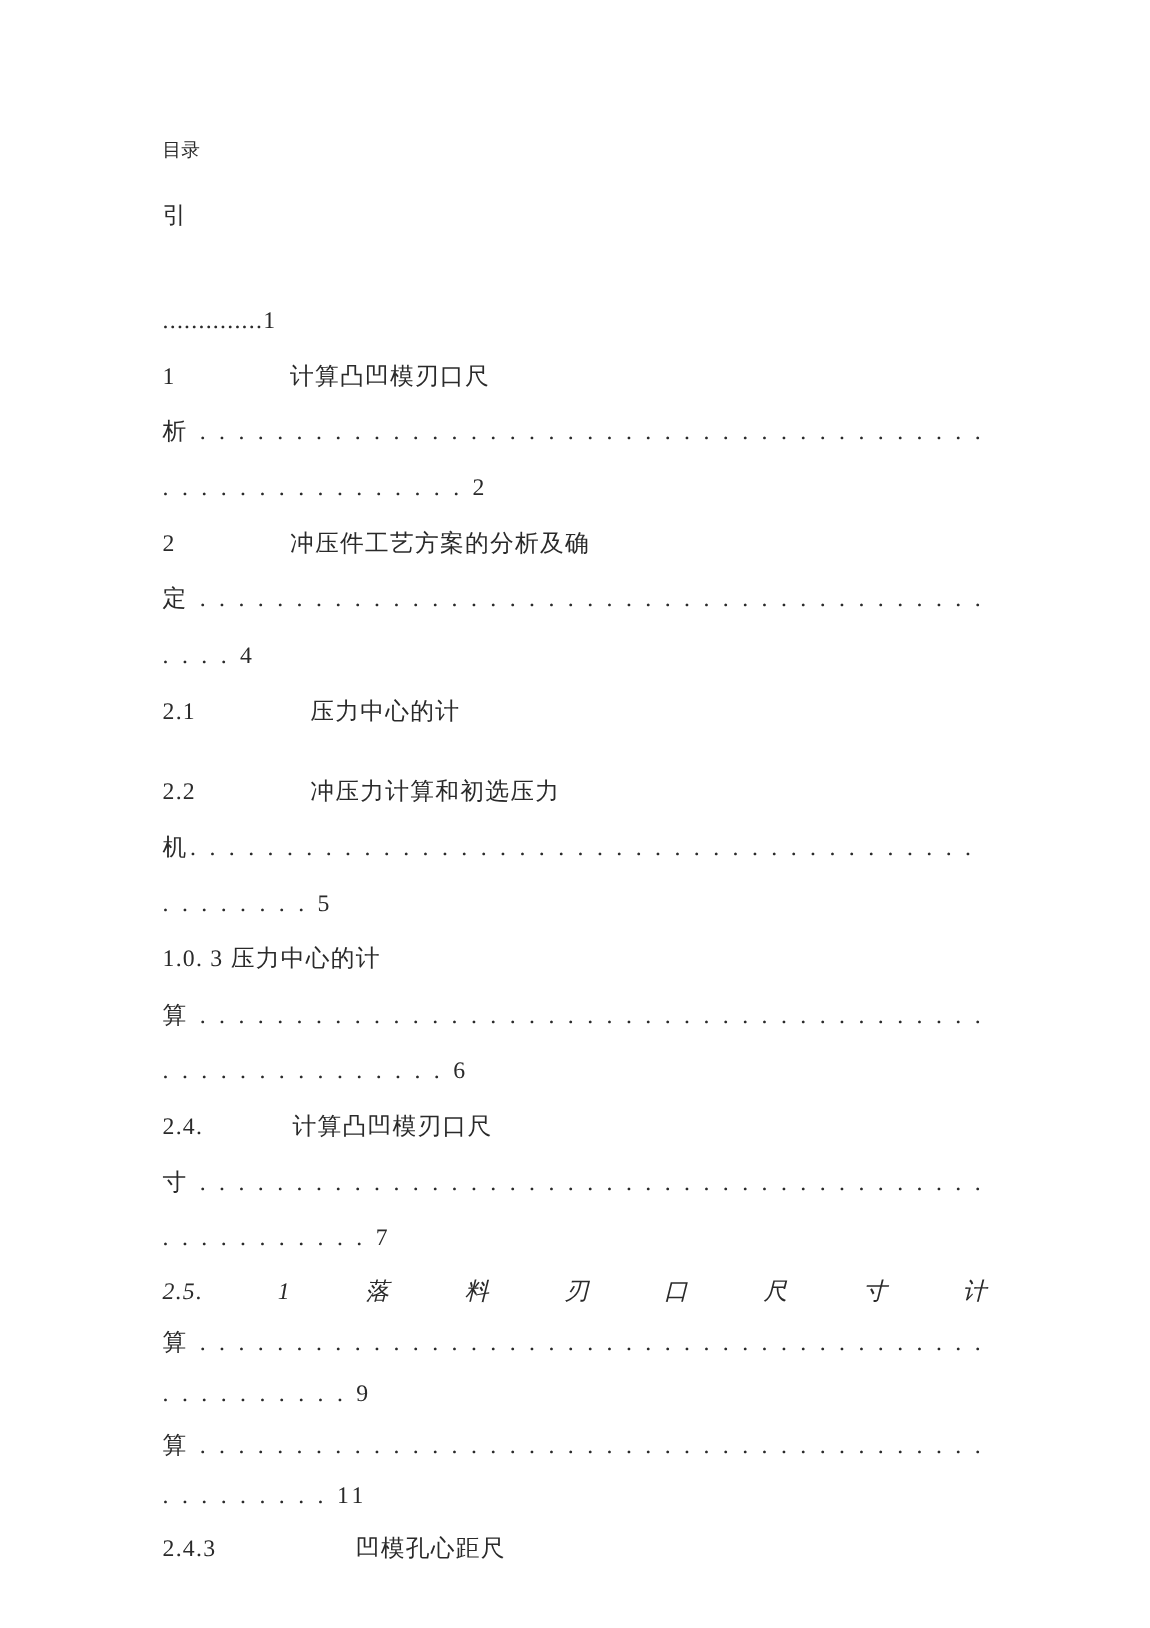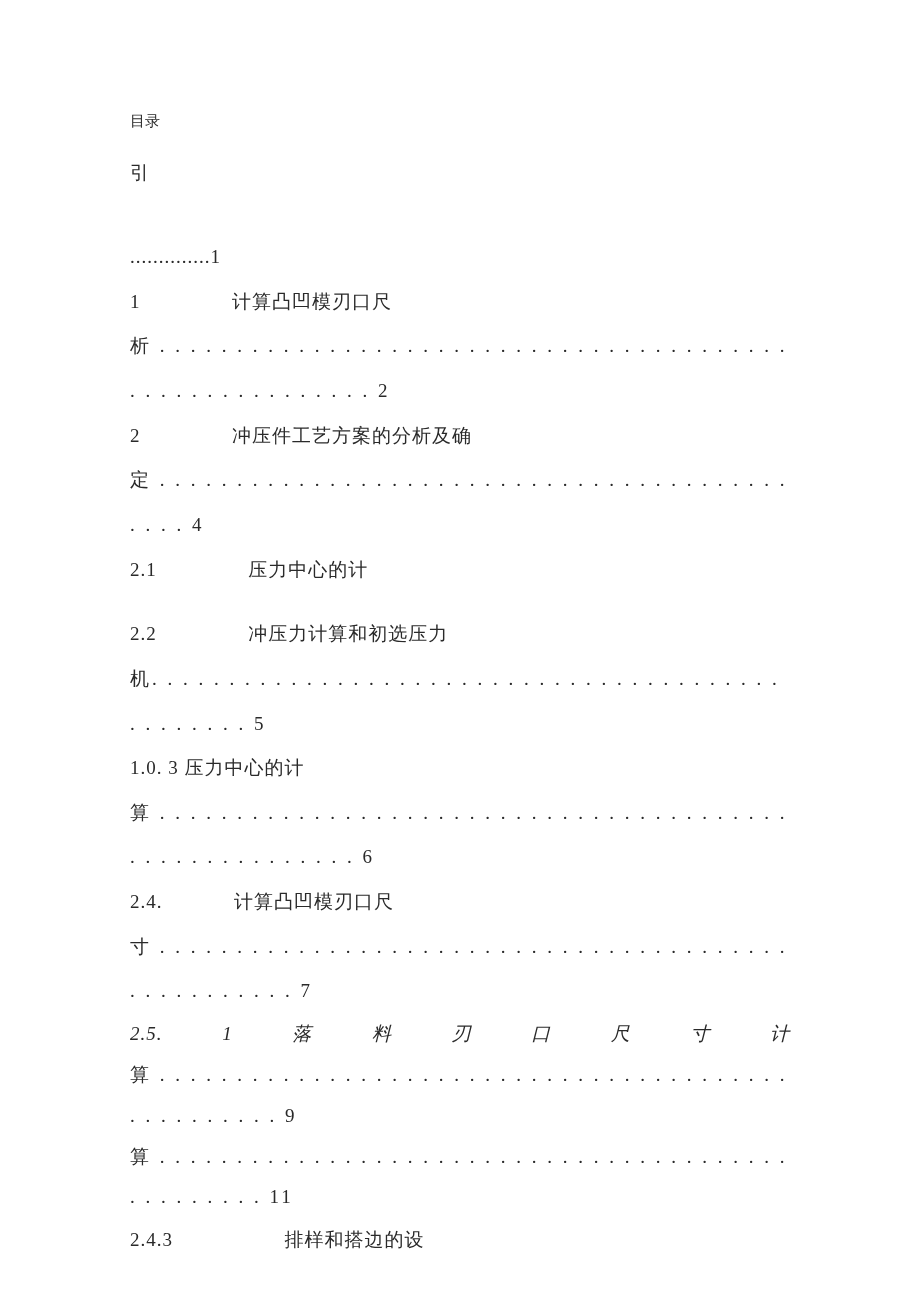--- a/index.html
+++ b/index.html
@@ -122,16 +122,16 @@
     <span>算 . . . . . . . . . . . . . . . . . . . . . . . . . . . . . . . . . . . . . . . . . . . . . . . . . . . 9</span>
   </div>
 
   <div class="entry short dots">
     <span>算 . . . . . . . . . . . . . . . . . . . . . . . . . . . . . . . . . . . . . . . . . . . . . . . . . . 11</span>
   </div>
 
   <div class="entry tall">
     <span>2.4.3</span>
     <span class="gap g100"></span>
-    <span>排样和搭边的设</span>
+    <span>凹模孔心距尺</span>
   </div>
 
 </div>
 
 </body></html>

